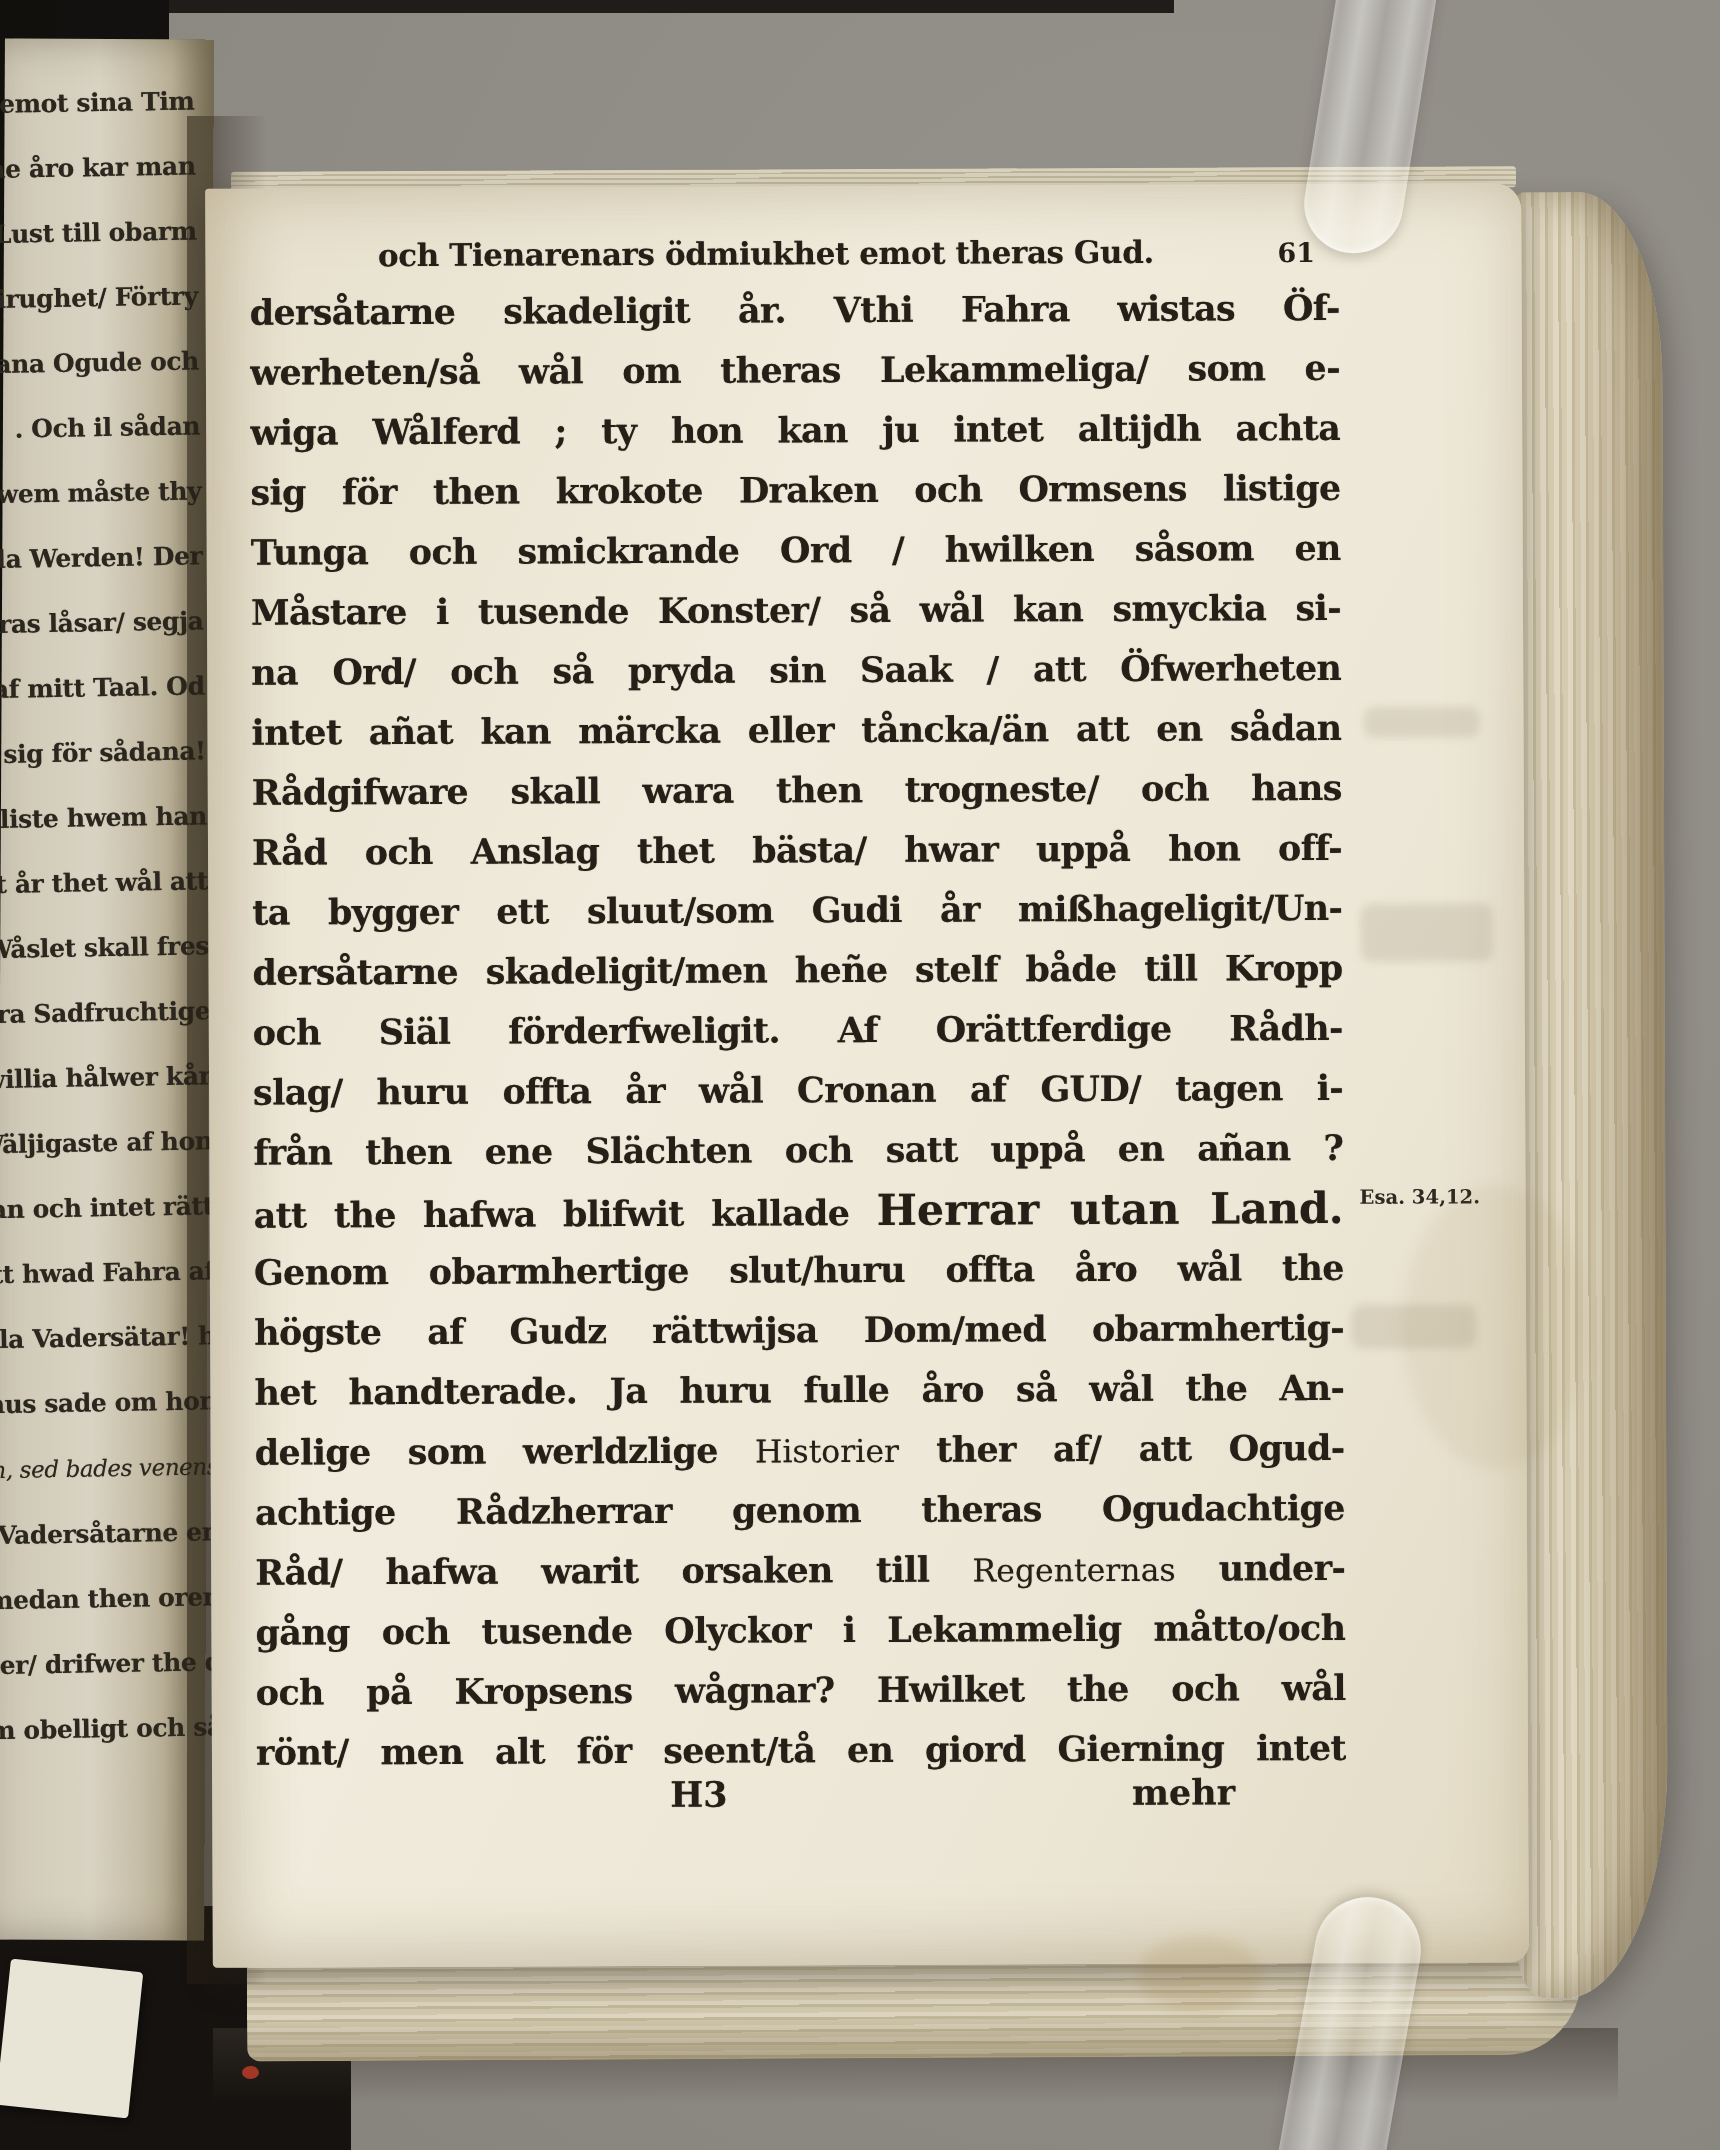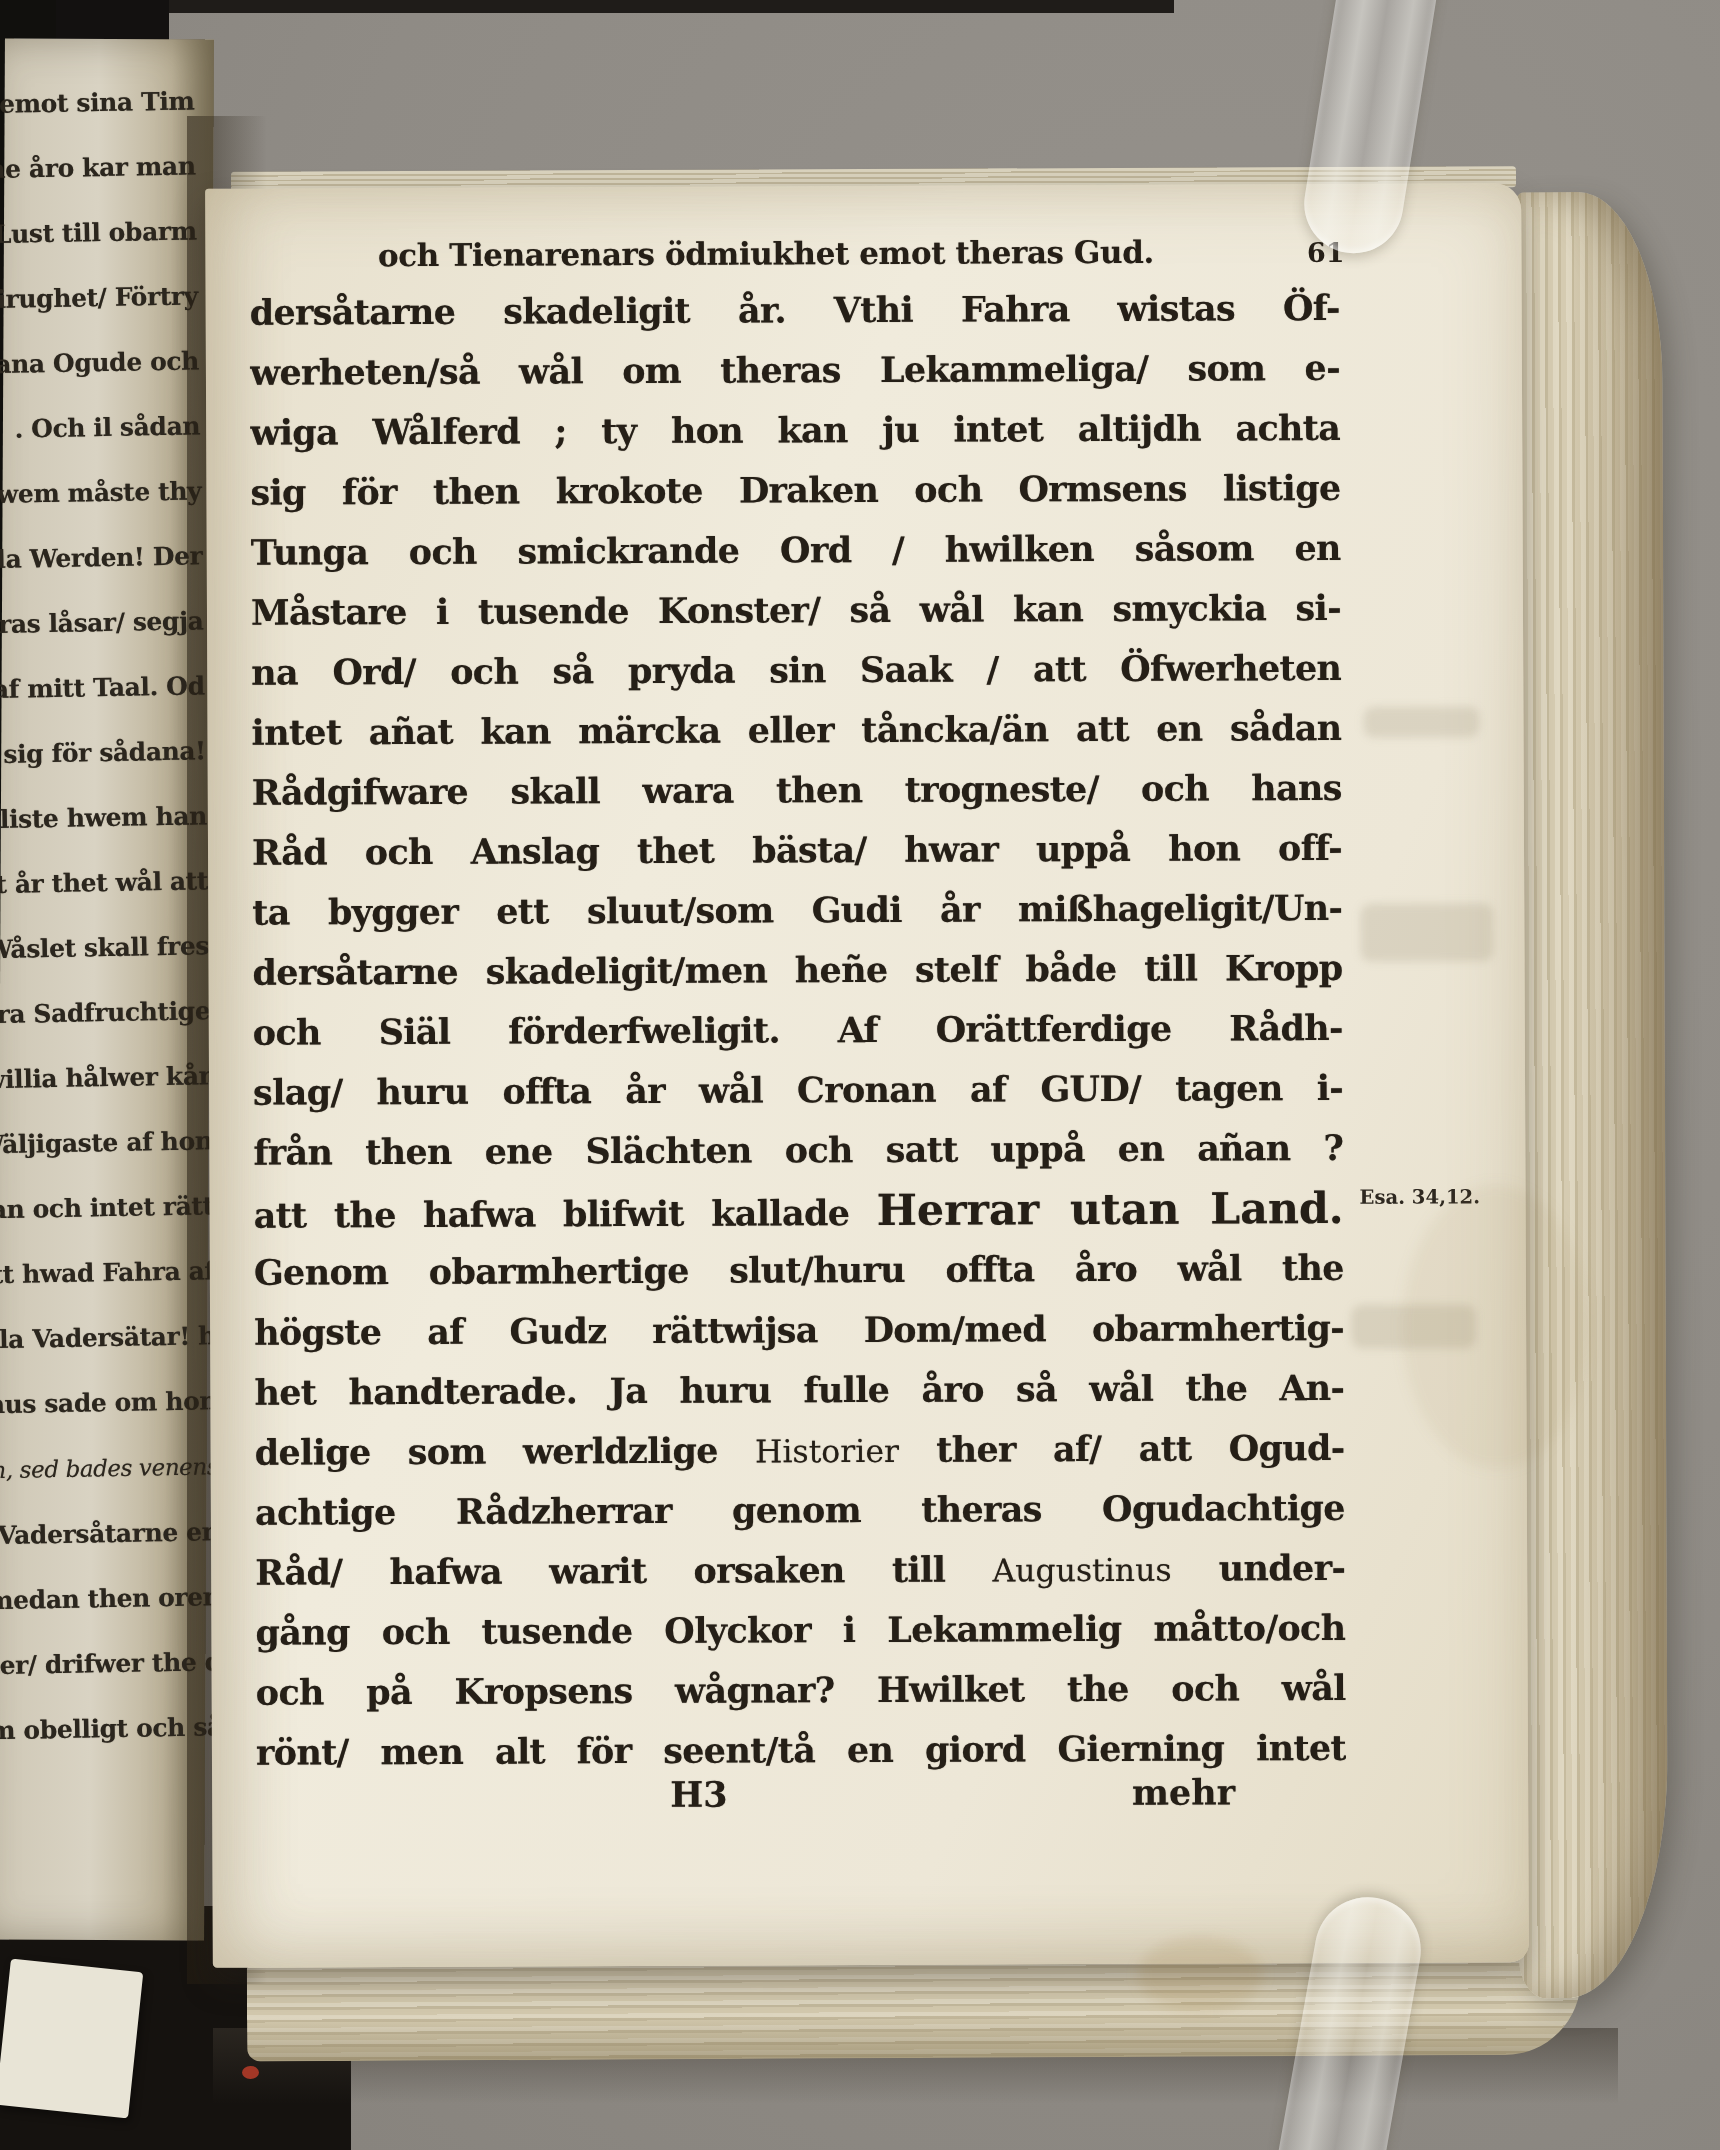--- a/index.html
+++ b/index.html
@@ -50,21 +50,21 @@
   .main-page{left:209px;top:186px;width:1316px;height:1779px;
              background:linear-gradient(115deg,#e7e0cd,#f0ebdc 35%,#ede7d7 70%,#e3dbc5);
              border-radius:3.6px 27px 18.7px 4.4px;transform:rotate(-0.25deg);
              box-shadow:inset 0 0 76px rgba(150,128,85,0.30),
                         inset 31px -13.3px 58px rgba(120,100,60,0.16),
                         0 15px 31px rgba(40,35,28,0.35);
              color:#251f17;}
   .page-header{position:absolute;left:49px;top:49px;width:1090px;display:flex;align-items:baseline;}
   .header-title{flex:1;text-align:center;font-size:31px;font-weight:700;letter-spacing:-0.4px;
                 text-shadow:0 0 0.9px rgba(40,32,20,0.5);}
-  .page-number{width:67px;text-align:right;font-size:27px;font-weight:700;}
+  .page-number{width:67px;font-size:27px;font-weight:700;}
   .body-text{position:absolute;left:44px;top:94px;width:1090px;}
   .tline{font-size:35px;font-weight:700;line-height:60px;height:60px;overflow:hidden;
          letter-spacing:-0.7px;color:#251f17;
          text-align:justify;text-align-last:justify;-moz-text-align-last:justify;
          text-shadow:0 0 0.9px rgba(35,28,18,0.55);}
   .tline .em{font-size:1.22em;letter-spacing:0;}
   .tline .italic{font-weight:400;font-size:0.9em;letter-spacing:0;}
   .sig-line{position:absolute;left:44px;top:1587px;width:1090px;display:flex;
             justify-content:space-between;padding:0 111px 0 414px;box-sizing:border-box;
             font-size:35px;font-weight:700;text-shadow:0 0 0.9px rgba(35,28,18,0.55);}
@@ -164,21 +164,21 @@
         <div class="tline">dersåtarne skadeligit/men heñe stelf både till Kropp</div>
         <div class="tline">och Siäl förderfweligit.  Af Orättferdige Rådh-</div>
         <div class="tline">slag/ huru offta år wål Cronan af GUD/ tagen i-</div>
         <div class="tline">från then ene Slächten och satt uppå en añan ?</div>
         <div class="tline"><span>att the hafwa blifwit kallade </span><span class="em">Herrar utan Land.</span></div>
         <div class="tline">Genom obarmhertige slut/huru offta åro wål the</div>
         <div class="tline">högste af Gudz rättwijsa Dom/med obarmhertig-</div>
         <div class="tline">het handterade.  Ja huru fulle åro så wål the An-</div>
         <div class="tline"><span>delige som werldzlige </span><span class="italic">Historier</span><span> ther af/  att Ogud-</span></div>
         <div class="tline">achtige Rådzherrar genom theras Ogudachtige</div>
-        <div class="tline"><span>Råd/  hafwa warit orsaken till </span><span class="italic">Augustinus</span><span> under-</span></div>
+        <div class="tline"><span>Råd/  hafwa warit orsaken till </span><span class="italic">Regenternas</span><span> under-</span></div>
         <div class="tline">gång och tusende Olyckor i Lekammelig måtto/och</div>
         <div class="tline">och på Kropsens wågnar? Hwilket the och wål</div>
         <div class="tline">rönt/ men alt för seent/tå en giord Gierning intet</div>
       </div>
 
     <div class="margin-note">Esa. 34,12.</div>
 
     <div class="sig-line">
       <span>H3</span>
       <span>mehr</span>

